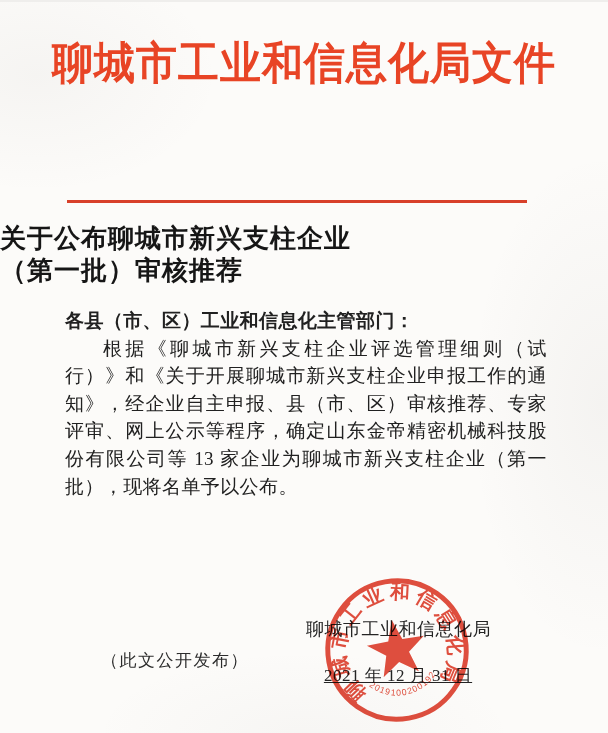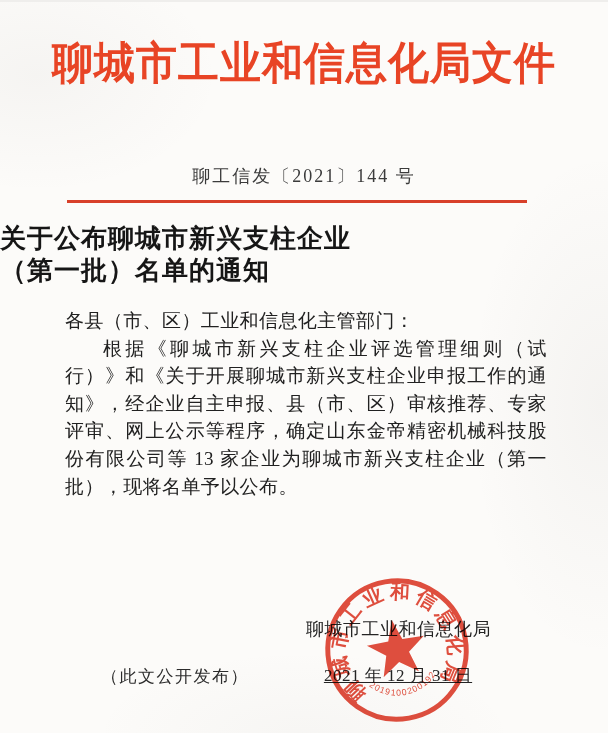--- a/index.html
+++ b/index.html
@@ -37,52 +37,51 @@
     position:absolute;top:221px;left:0;width:608px;
     font-size:26px;font-weight:bold;color:#161616;
     line-height:32px;letter-spacing:1px;
   }
   .body-text{
     position:absolute;top:305px;left:65px;width:482px;
     font-size:19px;line-height:27.6px;color:#212121;
     text-align:justify;letter-spacing:0.4px;
   }
   .body-text p{margin:0;text-indent:2em;}
-  .body-text p.salutation{text-indent:0;}
+  .body-text p.salutation{text-indent:0;font-weight:bold;}
   .signature{
     position:absolute;top:615px;left:306px;width:184px;
     text-align:center;color:#242424;
   }
   .signature .org{font-size:18px;letter-spacing:0.5px;white-space:nowrap;}
   .signature .date{font-size:17px;margin-top:23px;letter-spacing:0.5px;white-space:nowrap;text-decoration:underline;}
   .seal{
     position:absolute;left:321px;top:572px;width:152px;height:152px;
     transform:rotate(-10deg);
     opacity:0.87;mix-blend-mode:multiply;
     pointer-events:none;
   }
   .footer-note{
     position:absolute;top:647px;left:101px;
-    font-size:17px;letter-spacing:1.5px;color:#2c2c2c;margin-top:16px;
+    font-size:17px;letter-spacing:1.5px;color:#2c2c2c;
   }
 </style>
 </head>
 <body>
 
 <div class="page">
 
   <div class="header-title">聊城市工业和信息化局文件</div>
 
-  <div class="doc-number">聊工信发〔2021〕144 号</div>
 
   <div class="red-rule"></div>
 
   <div class="doc-title">
     <div>关于公布聊城市新兴支柱企业</div>
-    <div>（第一批）名单的通知</div>
+    <div>（第一批）审核推荐</div>
   </div>
 
   <div class="body-text">
     <p class="salutation">各县（市、区）工业和信息化主管部门：</p>
     <p>根据《聊城市新兴支柱企业评选管理细则（试行）》和《关于开展聊城市新兴支柱企业申报工作的通知》，经企业自主申报、县（市、区）审核推荐、专家评审、网上公示等程序，确定山东金帝精密机械科技股份有限公司等 13 家企业为聊城市新兴支柱企业（第一批），现将名单予以公布。</p>
   </div>
 
   <div class="signature">
     <div class="org">聊城市工业和信息化局</div>
     <div class="date">2021 年 12 月 31 日</div>

